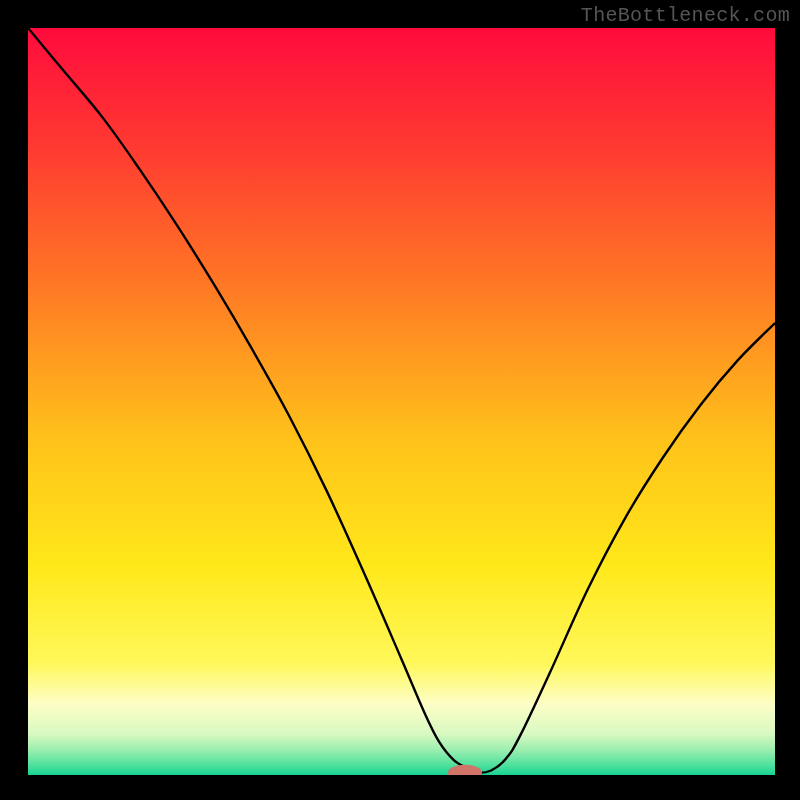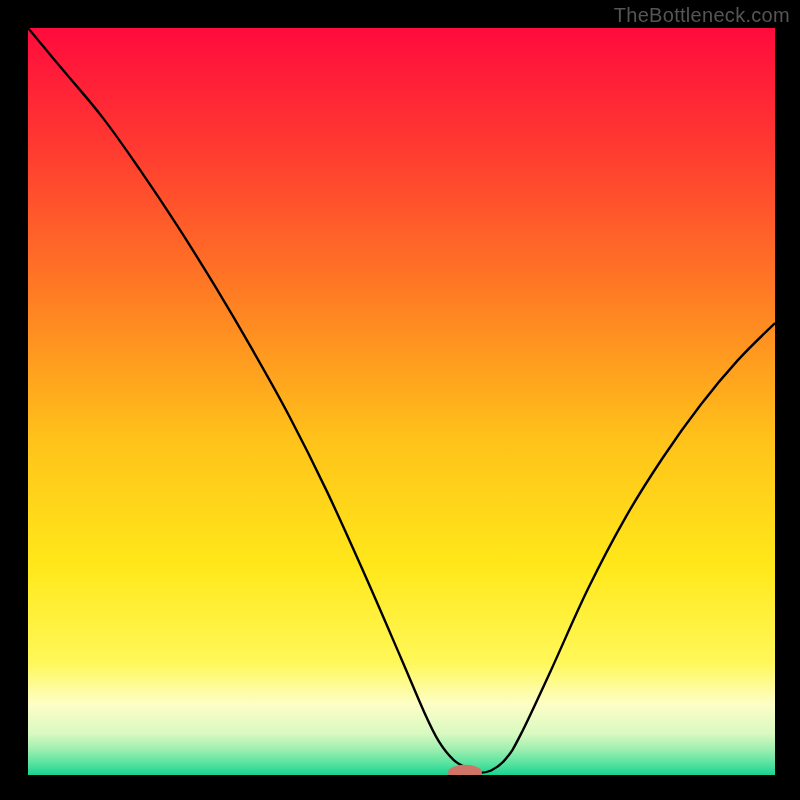--- a/index.html
+++ b/index.html
@@ -9,20 +9,21 @@
     height: 800px;
     background: #000;
     overflow: hidden;
     font-family: Arial, Helvetica, sans-serif;
   }
   .stage {
     position: relative;
     width: 800px;
     height: 800px;
     background: #000;
+    font-family: Liberation Mono, monospace;
   }
   .watermark {
     position: absolute;
     top: 4px;
     right: 10px;
     color: #555;
     font-size: 20px;
     font-weight: 500;
     letter-spacing: 0.3px;
     z-index: 5;

